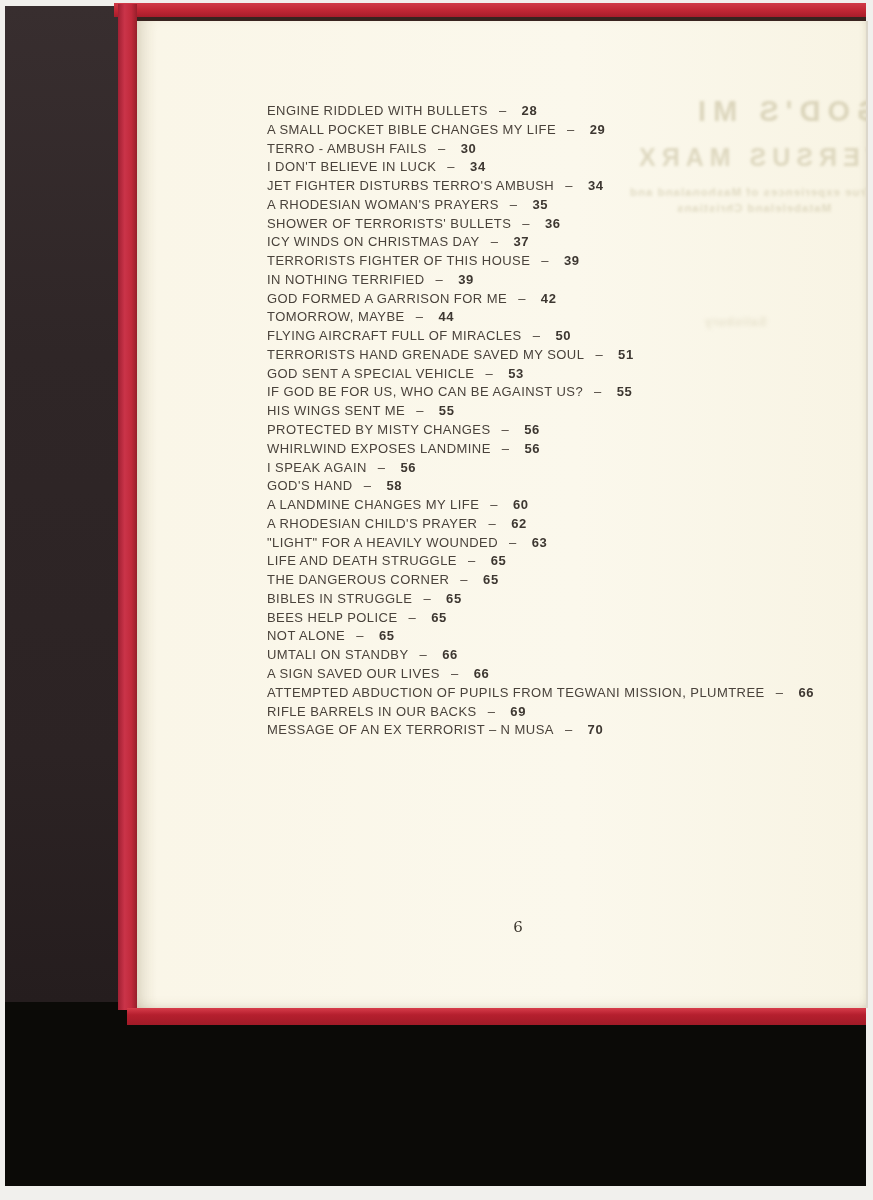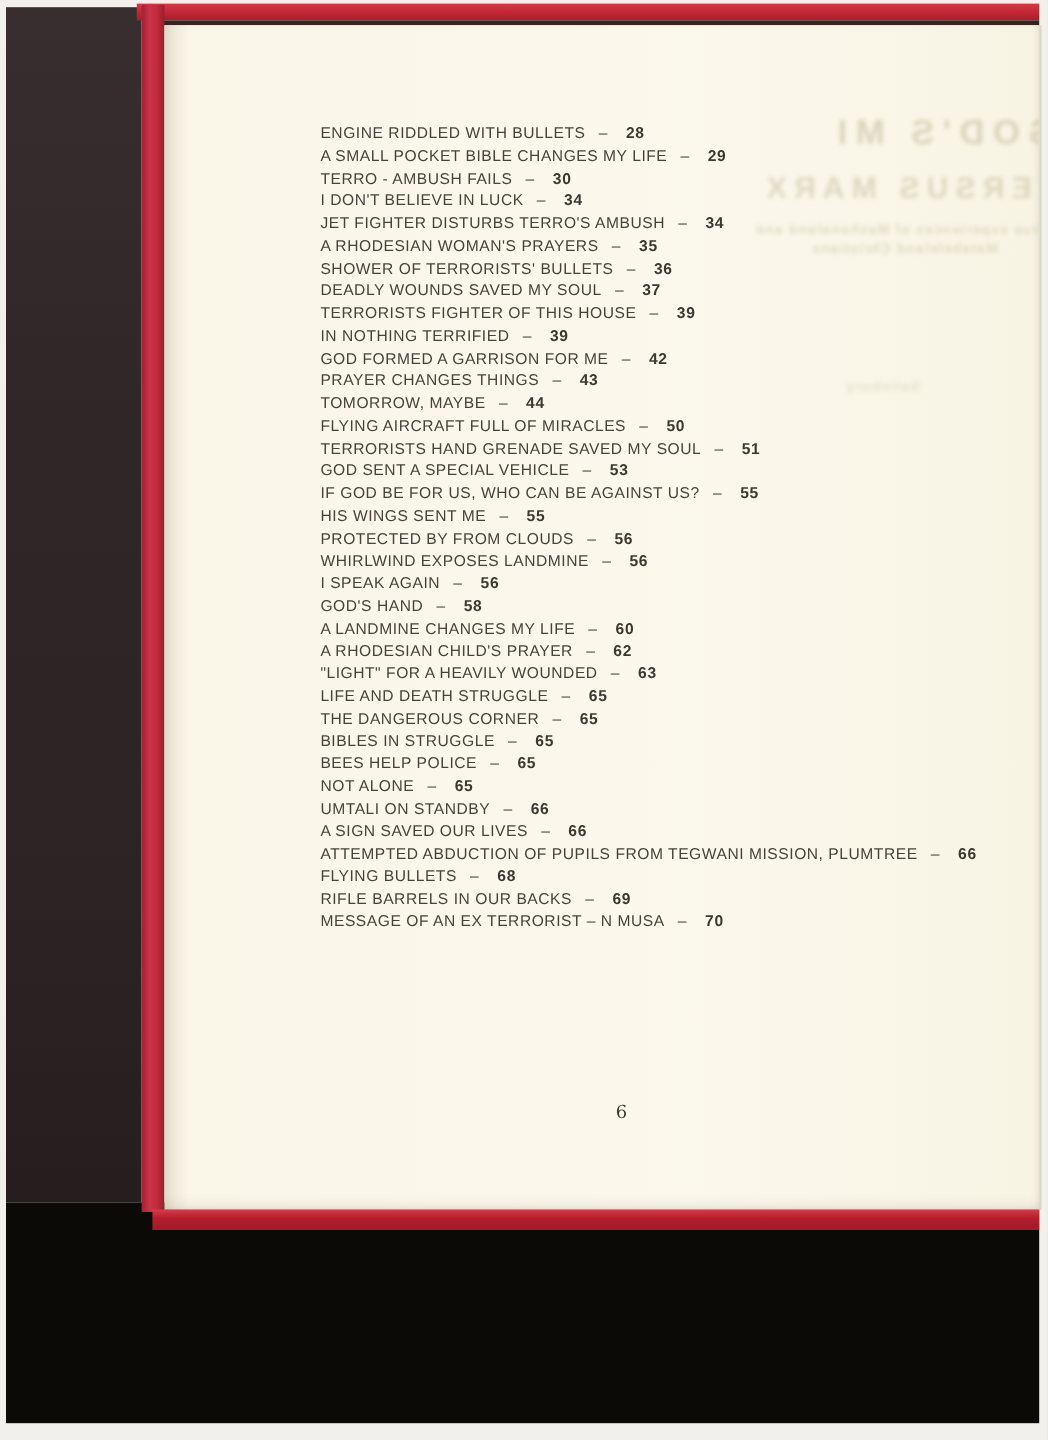--- a/index.html
+++ b/index.html
@@ -68,46 +68,44 @@
     <div class="bleed" id="bleed5">Salisbury</div>
 
     <div class="toc">
         <div class="toc-row"><span>ENGINE RIDDLED WITH BULLETS</span><span class="dash">–</span><span class="num">28</span></div>
         <div class="toc-row"><span>A SMALL POCKET BIBLE CHANGES MY LIFE</span><span class="dash">–</span><span class="num">29</span></div>
         <div class="toc-row"><span>TERRO - AMBUSH FAILS</span><span class="dash">–</span><span class="num">30</span></div>
         <div class="toc-row"><span>I DON'T BELIEVE IN LUCK</span><span class="dash">–</span><span class="num">34</span></div>
         <div class="toc-row"><span>JET FIGHTER DISTURBS TERRO'S AMBUSH</span><span class="dash">–</span><span class="num">34</span></div>
         <div class="toc-row"><span>A RHODESIAN WOMAN'S PRAYERS</span><span class="dash">–</span><span class="num">35</span></div>
         <div class="toc-row"><span>SHOWER OF TERRORISTS' BULLETS</span><span class="dash">–</span><span class="num">36</span></div>
-        <div class="toc-row"><span>DEADLY WOUNDS SAVED MY SOUL</span><span class="dash">–</span><span class="num">37</span></div>
+        <div class="toc-row"><span>ICY WINDS ON CHRISTMAS DAY</span><span class="dash">–</span><span class="num">37</span></div>
         <div class="toc-row"><span>TERRORISTS FIGHTER OF THIS HOUSE</span><span class="dash">–</span><span class="num">39</span></div>
         <div class="toc-row"><span>IN NOTHING TERRIFIED</span><span class="dash">–</span><span class="num">39</span></div>
         <div class="toc-row"><span>GOD FORMED A GARRISON FOR ME</span><span class="dash">–</span><span class="num">42</span></div>
-        <div class="toc-row"><span>PRAYER CHANGES THINGS</span><span class="dash">–</span><span class="num">43</span></div>
         <div class="toc-row"><span>TOMORROW, MAYBE</span><span class="dash">–</span><span class="num">44</span></div>
         <div class="toc-row"><span>FLYING AIRCRAFT FULL OF MIRACLES</span><span class="dash">–</span><span class="num">50</span></div>
         <div class="toc-row"><span>TERRORISTS HAND GRENADE SAVED MY SOUL</span><span class="dash">–</span><span class="num">51</span></div>
         <div class="toc-row"><span>GOD SENT A SPECIAL VEHICLE</span><span class="dash">–</span><span class="num">53</span></div>
         <div class="toc-row"><span>IF GOD BE FOR US, WHO CAN BE AGAINST US?</span><span class="dash">–</span><span class="num">55</span></div>
         <div class="toc-row"><span>HIS WINGS SENT ME</span><span class="dash">–</span><span class="num">55</span></div>
-        <div class="toc-row"><span>PROTECTED BY FROM CLOUDS</span><span class="dash">–</span><span class="num">56</span></div>
+        <div class="toc-row"><span>PROTECTED BY MISTY CHANGES</span><span class="dash">–</span><span class="num">56</span></div>
         <div class="toc-row"><span>WHIRLWIND EXPOSES LANDMINE</span><span class="dash">–</span><span class="num">56</span></div>
         <div class="toc-row"><span>I SPEAK AGAIN</span><span class="dash">–</span><span class="num">56</span></div>
         <div class="toc-row"><span>GOD'S HAND</span><span class="dash">–</span><span class="num">58</span></div>
         <div class="toc-row"><span>A LANDMINE CHANGES MY LIFE</span><span class="dash">–</span><span class="num">60</span></div>
         <div class="toc-row"><span>A RHODESIAN CHILD'S PRAYER</span><span class="dash">–</span><span class="num">62</span></div>
         <div class="toc-row"><span>"LIGHT" FOR A HEAVILY WOUNDED</span><span class="dash">–</span><span class="num">63</span></div>
         <div class="toc-row"><span>LIFE AND DEATH STRUGGLE</span><span class="dash">–</span><span class="num">65</span></div>
         <div class="toc-row"><span>THE DANGEROUS CORNER</span><span class="dash">–</span><span class="num">65</span></div>
         <div class="toc-row"><span>BIBLES IN STRUGGLE</span><span class="dash">–</span><span class="num">65</span></div>
         <div class="toc-row"><span>BEES HELP POLICE</span><span class="dash">–</span><span class="num">65</span></div>
         <div class="toc-row"><span>NOT ALONE</span><span class="dash">–</span><span class="num">65</span></div>
         <div class="toc-row"><span>UMTALI ON STANDBY</span><span class="dash">–</span><span class="num">66</span></div>
         <div class="toc-row"><span>A SIGN SAVED OUR LIVES</span><span class="dash">–</span><span class="num">66</span></div>
         <div class="toc-row"><span>ATTEMPTED ABDUCTION OF PUPILS FROM TEGWANI MISSION, PLUMTREE</span><span class="dash">–</span><span class="num">66</span></div>
-        <div class="toc-row"><span>FLYING BULLETS</span><span class="dash">–</span><span class="num">68</span></div>
         <div class="toc-row"><span>RIFLE BARRELS IN OUR BACKS</span><span class="dash">–</span><span class="num">69</span></div>
         <div class="toc-row"><span>MESSAGE OF AN EX TERRORIST – N MUSA</span><span class="dash">–</span><span class="num">70</span></div>
       </div>
 
     <div class="folio">6</div>
   </div>
 </div>
 
 </body></html>

